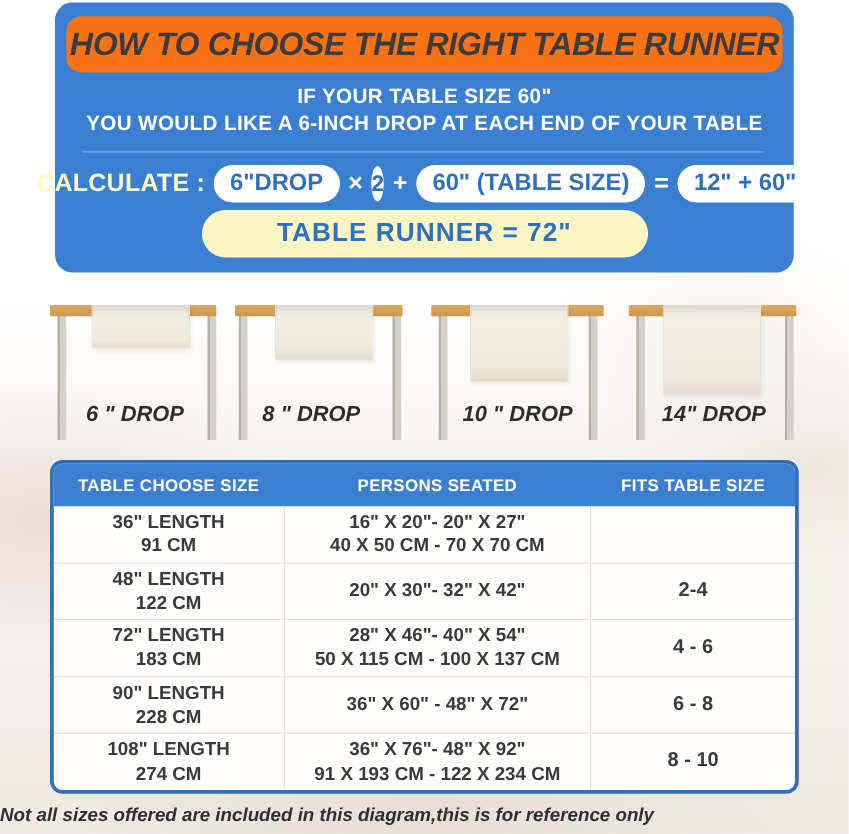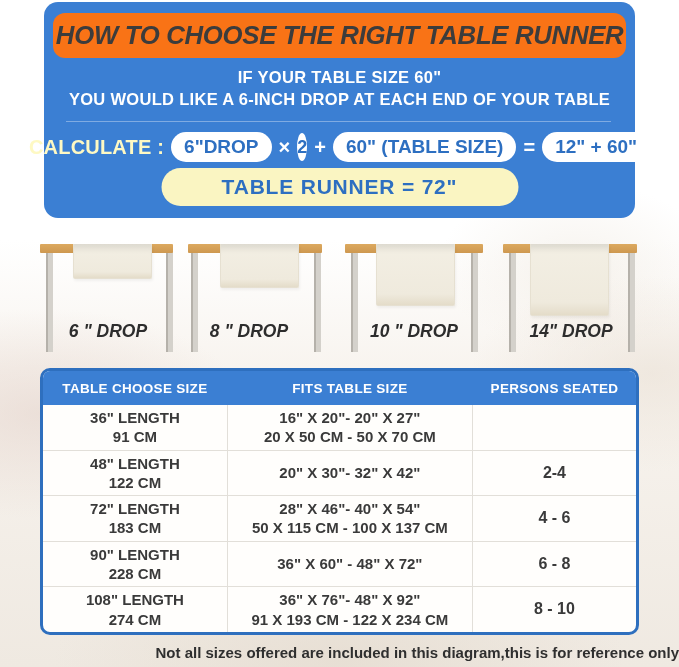--- a/index.html
+++ b/index.html
@@ -89,22 +89,22 @@
   .size-row + .size-row{border-top:1px solid #E2DFD9;}
   .size-row .cell{
     text-align:center;color:#3A3A3A;font-size:15px;line-height:1.28;font-weight:600;
     white-space:nowrap;align-self:center;
   }
   .size-row .cell.mid{border-left:1px solid #E2DFD9;border-right:1px solid #E2DFD9;
     height:100%;display:flex;flex-direction:column;justify-content:center;}
   .size-row .cell.persons{font-size:16px;}
 
   .note{
-    left:0;top:644px;width:100%;text-align:right;
-    font-size:15px;font-weight:600;color:#2F2F2F;white-space:nowrap;
+    left:0;top:644px;width:100%;text-align:left;
+    font-size:15px;font-weight:600;color:#2F2F2F;white-space:nowrap;font-style:italic;
   }
 </style>
 </head>
 <body>
 
 <div class="abs hero">
   <div class="title-banner">
     <span>HOW TO CHOOSE THE RIGHT TABLE RUNNER</span>
   </div>
   <div class="hero-line l1">IF YOUR TABLE SIZE 60"</div>
@@ -146,33 +146,33 @@
   <div class="abs leg" style="left:509px;"></div>
   <div class="abs leg" style="left:628px;"></div>
   <div class="abs tabletop" style="left:503px;top:244px;width:134px;"></div>
   <div class="abs runner" style="left:530px;height:71px;"></div>
   <div class="abs drop-label" style="left:516px;">14" DROP</div>
 </div>
 
 <div class="abs size-panel">
   <div class="size-header">
     <div>TABLE CHOOSE SIZE</div>
+    <div>PERSONS SEATED</div>
     <div>FITS TABLE SIZE</div>
-    <div>PERSONS SEATED</div>
   </div>
   <div class="size-body">
 
     <div class="size-row">
       <div class="cell">
         <div>36" LENGTH</div>
         <div>91 CM</div>
       </div>
       <div class="cell mid">
         <div>16" X 20"- 20" X 27"</div>
-        <div>20 X 50 CM - 50 X 70 CM</div>
+        <div>40 X 50 CM - 70 X 70 CM</div>
       </div>
     </div>
 
     <div class="size-row">
       <div class="cell">
         <div>48" LENGTH</div>
         <div>122 CM</div>
       </div>
       <div class="cell mid">
         <div>20" X 30"- 32" X 42"</div>

